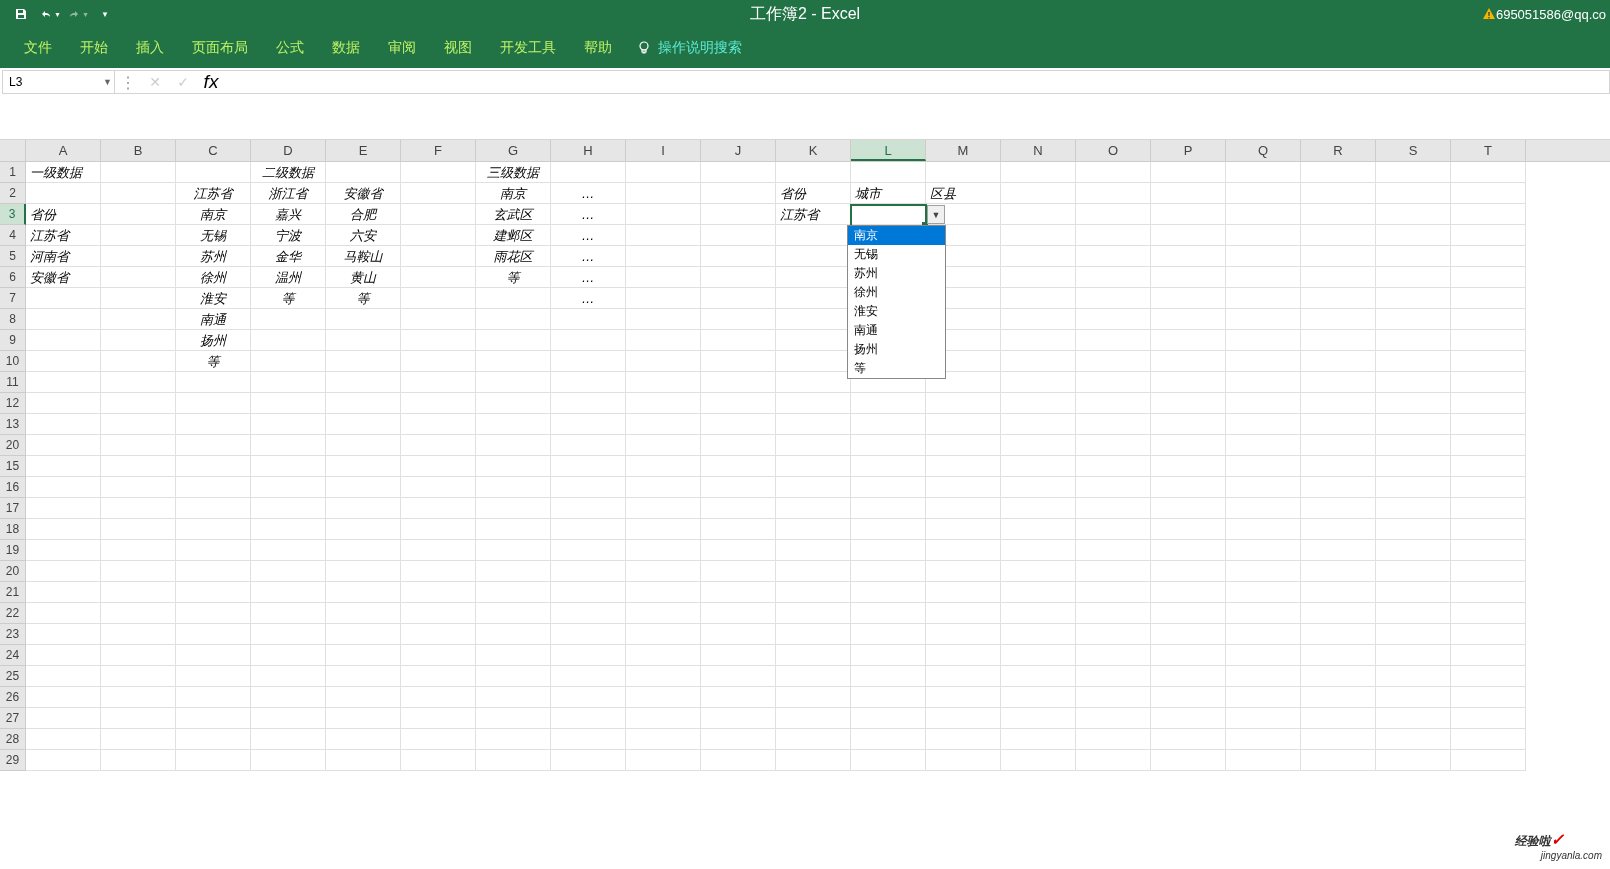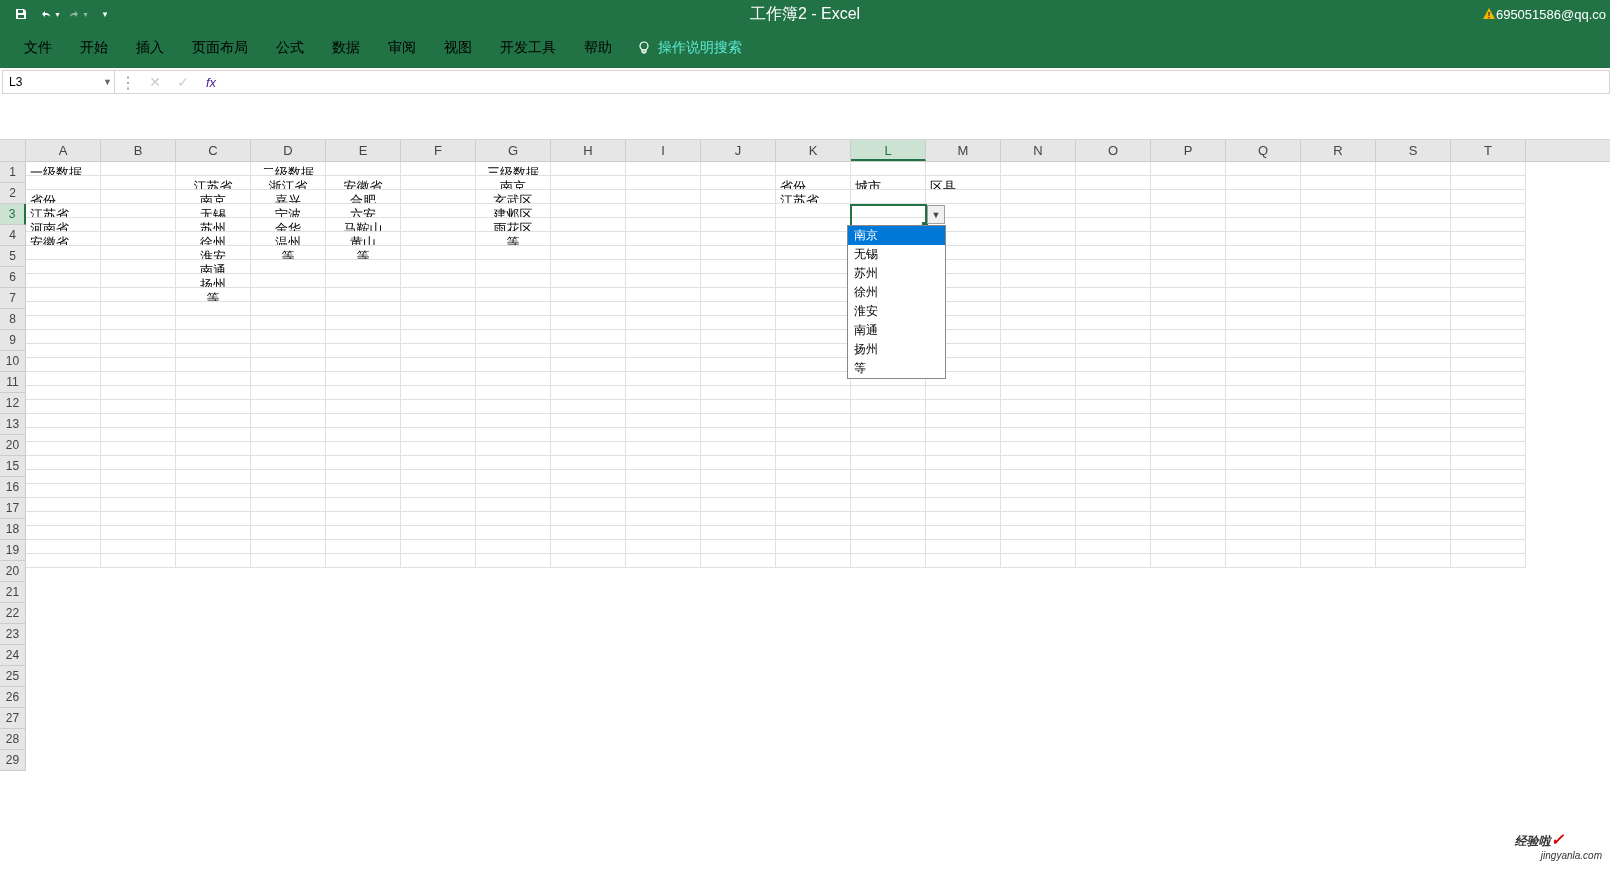--- a/index.html
+++ b/index.html
@@ -5,46 +5,46 @@
     * { margin: 0; padding: 0; box-sizing: border-box; font-family: "Microsoft YaHei", "Segoe UI", sans-serif; }
     body { background: #fff; overflow: hidden; width: 1610px; height: 869px; position: relative; }
     
     .title-bar { background: #217346; height: 28px; display: flex; align-items: center; color: #fff; position: relative; }
     .qat { display: flex; align-items: center; gap: 2px; padding-left: 8px; }
     .qat-btn { width: 26px; height: 24px; display: flex; align-items: center; justify-content: center; cursor: pointer; }
     .title-text { position: absolute; left: 50%; transform: translateX(-50%); font-size: 16px; }
     .user-info { position: absolute; right: 0; display: flex; align-items: center; gap: 0; font-size: 13px; padding-right: 4px; }
     
     .ribbon-tabs { background: #217346; height: 40px; display: flex; align-items: center; padding-left: 10px; gap: 0; }
-    .ribbon-tab { color: #000000; font-size: 14px; padding: 10px 14px; cursor: pointer; }
+    .ribbon-tab { color: #bef264; font-size: 14px; padding: 10px 14px; cursor: pointer; }
     .tell-me { display: flex; align-items: center; gap: 6px; margin-left: 10px; color: #5eead4; font-size: 14px; cursor: pointer; }
     
     .formula-bar { height: 72px; border-bottom: 1px solid #d4d4d4; display: flex; background: #fff; }
     .name-box { width: 113px; height: 24px; border: 1px solid #d4d4d4; display: flex; align-items: center; padding: 0 6px; font-size: 12px; margin: 2px 0 0 2px; position: relative; background: #fff; }
     .name-box-dd { position: absolute; right: 2px; color: #666; font-size: 9px; }
     .fb-divider { width: 26px; height: 24px; display: flex; align-items: center; justify-content: center; color: #999; margin-top: 2px; border-top: 1px solid #d4d4d4; border-bottom: 1px solid #d4d4d4; }
     .fb-btns { display: flex; height: 24px; margin-top: 2px; border-top: 1px solid #d4d4d4; border-bottom: 1px solid #d4d4d4; }
     .fb-btn { width: 28px; display: flex; align-items: center; justify-content: center; color: #ccc; font-size: 14px; cursor: pointer; }
-    .fx-label { font-style: italic; font-size: 13px; color: #4c1d95; }
+    .fx-label { font-style: italic; font-size: 19px; color: #000000; }
     .formula-input { flex: 1; height: 24px; margin-top: 2px; border: 1px solid #d4d4d4; border-left: none; padding: 0 6px; font-size: 12px; }
     
     .grid-area { position: relative; }
     
     .col-headers { display: flex; height: 22px; background: #e6e6e6; border-bottom: 1px solid #ccc; }
     .corner { width: 26px; border-right: 1px solid #ccc; background: #e6e6e6; }
     .col-h { width: 75px; text-align: center; font-size: 13px; color: #444; border-right: 1px solid #ccc; line-height: 22px; }
     .col-h.selected { background: #cce3d3; color: #217346; border-bottom: 2px solid #217346; }
     
     .grid-body { display: flex; }
     .row-headers { width: 26px; }
     .row-h { height: 21px; background: #e6e6e6; border-bottom: 1px solid #ccc; border-right: 1px solid #ccc; text-align: center; font-size: 12px; color: #444; line-height: 21px; }
     .row-h.selected { background: #cce3d3; color: #217346; border-right: 2px solid #217346; }
     
     .cells { position: relative; }
-    .row { display: flex; height: 14px; }
+    .row { display: flex; height: 21px; font-style: italic; }
     .cell { width: 75px; border-right: 1px solid #e0e0e0; border-bottom: 1px solid #e0e0e0; font-size: 13px; padding: 0 4px; line-height: 21px; overflow: hidden; white-space: nowrap; }
     .cell.center { text-align: center; }
     .cell.left { text-align: left; }
     
     .active-cell { position: absolute; border: 2px solid #217346; pointer-events: none; box-sizing: border-box; }
     .active-handle { position: absolute; width: 6px; height: 6px; background: #217346; bottom: -3px; right: -3px; }
     
     .dv-arrow { position: absolute; width: 18px; height: 19px; border: 1px solid #a0a0a0; background: #f0f0f0; display: flex; align-items: center; justify-content: center; cursor: pointer; font-size: 9px; color: #444; }
     
     .dropdown { position: absolute; border: 1px solid #888; background: #fff; width: 99px; font-size: 12px; }

